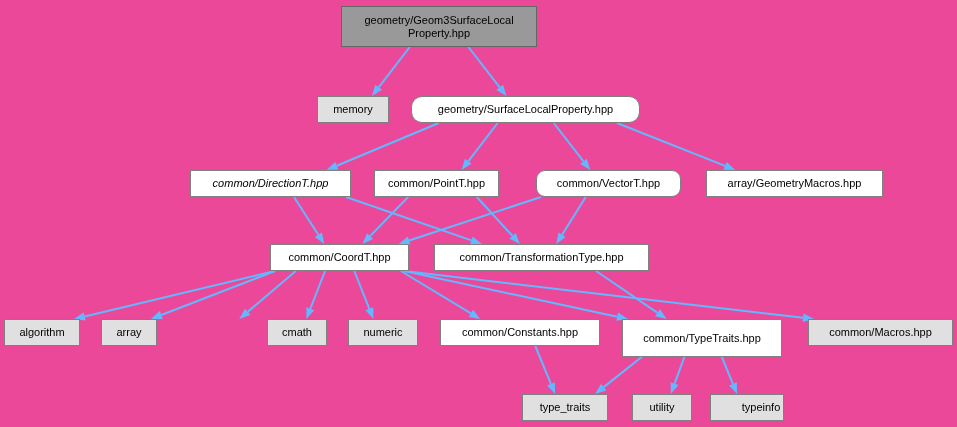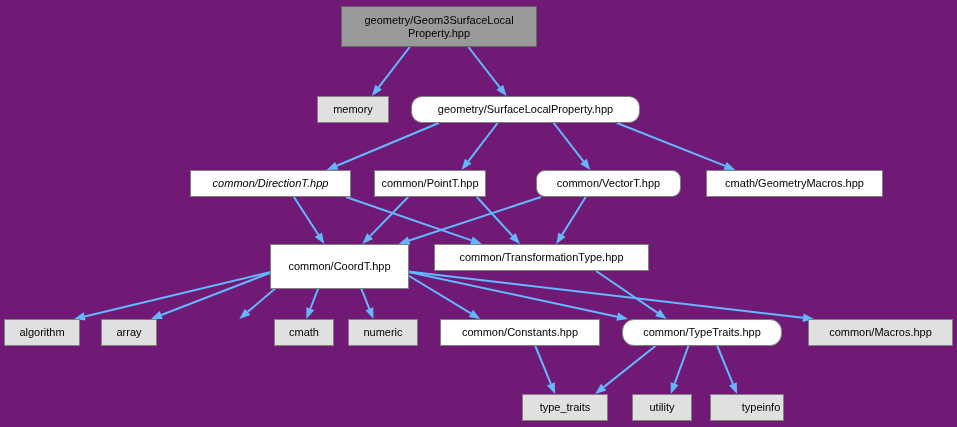--- a/index.html
+++ b/index.html
@@ -1,19 +1,19 @@
 <!DOCTYPE html>
 <html><head>
 <meta charset="utf-8">
 <style>
   html,body{margin:0;padding:0;background:#000;}
   #graph{
     position:relative;
     width:957px;height:427px;
-    background:#701a75;
+    background:#ec4899;
     overflow:hidden;
     font-family:"Liberation Sans", sans-serif;
   }
   #edges{position:absolute;left:0;top:0;width:957px;height:427px;}
   .node{
     position:absolute;
     box-sizing:border-box;
     display:flex;align-items:center;justify-content:center;
     text-align:center;
     font-size:11px;
@@ -82,28 +82,28 @@
       <line x1="688.4" y1="346" x2="674.5868011407426" y2="383.6723605252473" stroke="#63b8ff" stroke-width="2"></line>
       <polygon points="670.8,394 670.6435206140188,382.2264909987819 678.5300816674664,385.1182300517127" fill="#63b8ff"></polygon>
       <line x1="717.3" y1="346" x2="732.9053598475182" y2="383.8311753879228" stroke="#63b8ff" stroke-width="2"></line>
       <polygon points="737.1,394 729.0227177229069,385.432765264325 736.7880019721295,382.22958551152067" fill="#63b8ff"></polygon>
     </svg>
 <div class="node root" style="left: 341px; top: 6px; width: 196px; height: 41px;">geometry/Geom3SurfaceLocal
 Property.hpp</div>
     <div class="node gray" style="left: 317px; top: 96px; width: 72px; height: 27px;">memory</div>
     <div class="node " style="left: 411px; top: 96px; width: 229px; height: 27px; border-radius: 11px;">geometry/SurfaceLocalProperty.hpp</div>
     <div class="node " style="left: 190px; top: 170px; width: 161px; height: 27px; font-style: italic;">common/DirectionT.hpp</div>
-    <div class="node " style="left: 374px; top: 170px; width: 112px; height: 27px;">common/PointT.hpp</div>
+    <div class="node " style="left: 374px; top: 170px; width: 125px; height: 27px;">common/PointT.hpp</div>
     <div class="node " style="left: 536px; top: 170px; width: 145px; height: 27px; border-radius: 9px;">common/VectorT.hpp</div>
-    <div class="node " style="left: 706px; top: 170px; width: 177px; height: 27px;">cmath/GeometryMacros.hpp</div>
-    <div class="node " style="left: 270px; top: 244px; width: 139px; height: 45px;">common/CoordT.hpp</div>
+    <div class="node " style="left: 706px; top: 170px; width: 177px; height: 27px;">array/GeometryMacros.hpp</div>
+    <div class="node " style="left: 270px; top: 244px; width: 139px; height: 27px;">common/CoordT.hpp</div>
     <div class="node " style="left: 434px; top: 244px; width: 215px; height: 27px;">common/TransformationType.hpp</div>
     <div class="node gray" style="left: 4px; top: 319px; width: 76px; height: 27px;">algorithm</div>
     <div class="node gray" style="left: 101px; top: 319px; width: 56px; height: 27px;">array</div>
-    <div class="node gray" style="left: 267px; top: 319px; width: 60px; height: 27px; margin-left: 7px;">cmath</div>
+    <div class="node gray" style="left: 267px; top: 319px; width: 60px; height: 27px;">cmath</div>
     <div class="node gray" style="left: 348px; top: 319px; width: 70px; height: 27px;">numeric</div>
     <div class="node " style="left: 440px; top: 319px; width: 160px; height: 27px;">common/Constants.hpp</div>
-    <div class="node " style="left: 622px; top: 319px; width: 160px; height: 27px; border-radius: 12px;">common/TypeTraits.hpp</div>
+    <div class="node " style="left: 622px; top: 319px; width: 160px; height: 38px;">common/TypeTraits.hpp</div>
     <div class="node gray" style="left: 808px; top: 319px; width: 145px; height: 27px;">common/Macros.hpp</div>
     <div class="node gray" style="left: 522px; top: 394px; width: 86px; height: 27px;">type_traits</div>
     <div class="node gray" style="left: 632px; top: 394px; width: 60px; height: 27px;">utility</div>
     <div class="node gray" style="left: 710px; top: 394px; width: 74px; height: 27px; padding-left: 28px;">typeinfo</div>
   </div>
 
 </body></html>

